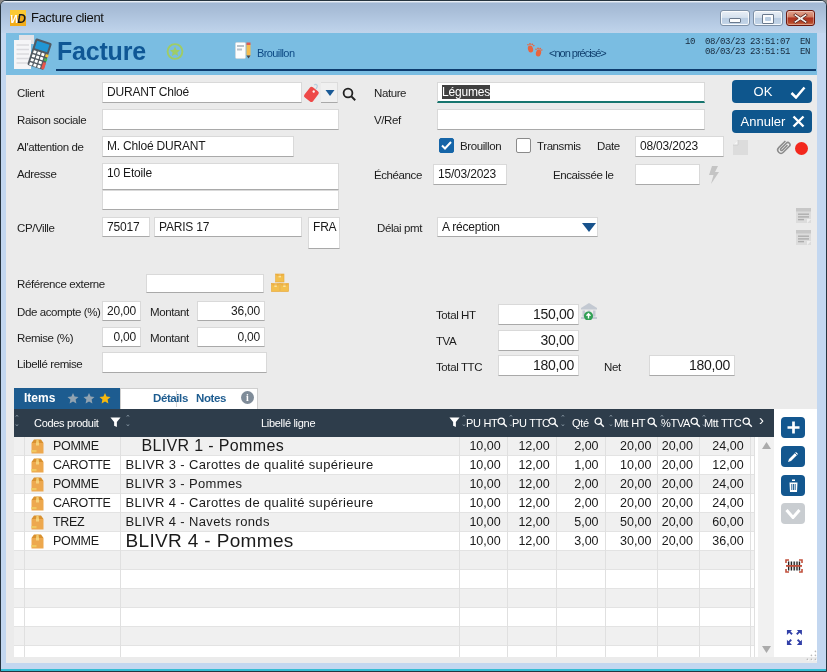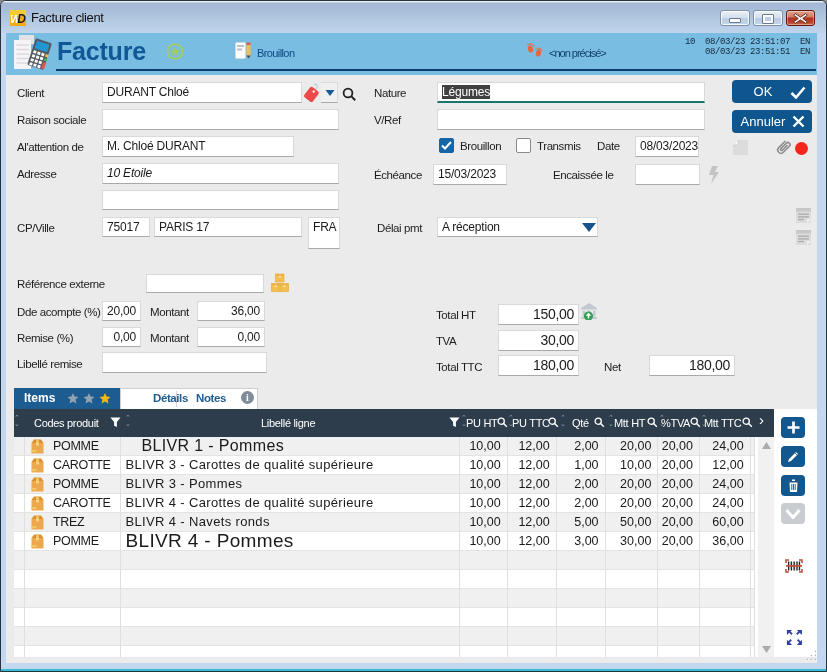--- a/index.html
+++ b/index.html
@@ -128,21 +128,21 @@
 <svg style="left:342px;top:87px;" width="15" height="15" viewBox="0 0 15 15">
  <circle cx="6" cy="6" r="4.4" fill="none" stroke="#222" stroke-width="1.8"></circle>
  <line x1="9.4" y1="9.4" x2="13.2" y2="13.2" stroke="#222" stroke-width="2"></line>
 </svg>
 
 <div class="lbl" style="left:17px;top:113px;">Raison sociale</div>
 <div class="fld" style="left:102px;top:109px;width:237px;height:21px;"></div>
 <div class="lbl" style="left:17px;top:140px;">Al'attention de</div>
 <div class="fld" style="left:102px;top:136px;width:192px;height:21px;">M. Chloé DURANT</div>
 <div class="lbl" style="left:17px;top:167px;">Adresse</div>
-<div class="fld" style="left:102px;top:163px;width:237px;height:21px;font-style:italic;">10 Etoile</div>
+<div class="fld" style="left:102px;top:163px;width:237px;height:27px;">10 Etoile</div>
 <div class="fld" style="left:102px;top:190px;width:237px;height:20px;"></div>
 <div class="lbl" style="left:17px;top:221px;">CP/Ville</div>
 <div class="fld" style="left:102px;top:217px;width:48px;height:20px;">75017</div>
 <div class="fld" style="left:154px;top:217px;width:148px;height:20px;">PARIS 17</div>
 <div class="fld" style="left:308px;top:217px;width:32px;height:32px;">FRA</div>
 
 <div class="lbl" style="left:374px;top:86px;">Nature</div>
 <div class="fld" style="left:437px;top:82px;width:268px;height:21px;border-bottom:2px solid #17756e;">
  <span style="background:#404040;color:#fff;">Légumes</span>
 </div>
@@ -150,21 +150,21 @@
 <div class="fld" style="left:437px;top:109px;width:268px;height:21px;"></div>
 
 <div class="abs" style="left:439px;top:138px;width:15px;height:15px;background:#1565a8;border:1px solid #1565a8;border-radius:2px;"></div>
 <svg style="left:441px;top:141px;" width="11" height="9" viewBox="0 0 11 9">
     <path d="M1 4.5 L4 7.5 L10 1" fill="none" stroke="#fff" stroke-width="2"></path>
   </svg>
 <div class="lbl" style="left:460px;top:139px;">Brouillon</div>
 <div class="abs" style="left:516px;top:138px;width:15px;height:15px;background:#fff;border:1px solid #8a8a8a;border-radius:2px;"></div>
 <div class="lbl" style="left:537px;top:139px;">Transmis</div>
 <div class="lbl" style="left:597px;top:139px;">Date</div>
-<div class="fld" style="left:635px;top:136px;width:64px;height:21px;">08/03/2023</div>
+<div class="fld" style="left:635px;top:136px;width:89px;height:21px;">08/03/2023</div>
 
 <div class="lbl" style="left:374px;top:168px;">Échéance</div>
 <div class="fld" style="left:433px;top:164px;width:74px;height:21px;">15/03/2023</div>
 <div class="lbl" style="left:553px;top:168px;">Encaissée le</div>
 <div class="fld" style="left:635px;top:164px;width:65px;height:21px;"></div>
 <svg style="left:708px;top:166px;" width="12" height="18" viewBox="0 0 12 18">
  <path d="M4 0 L10 0 L7 6 L11 6 L3 18 L5.5 9 L1 9 Z" fill="#c4c4c4"></path>
 </svg>
 
 <div class="lbl" style="left:377px;top:221px;">Délai pmt</div>

